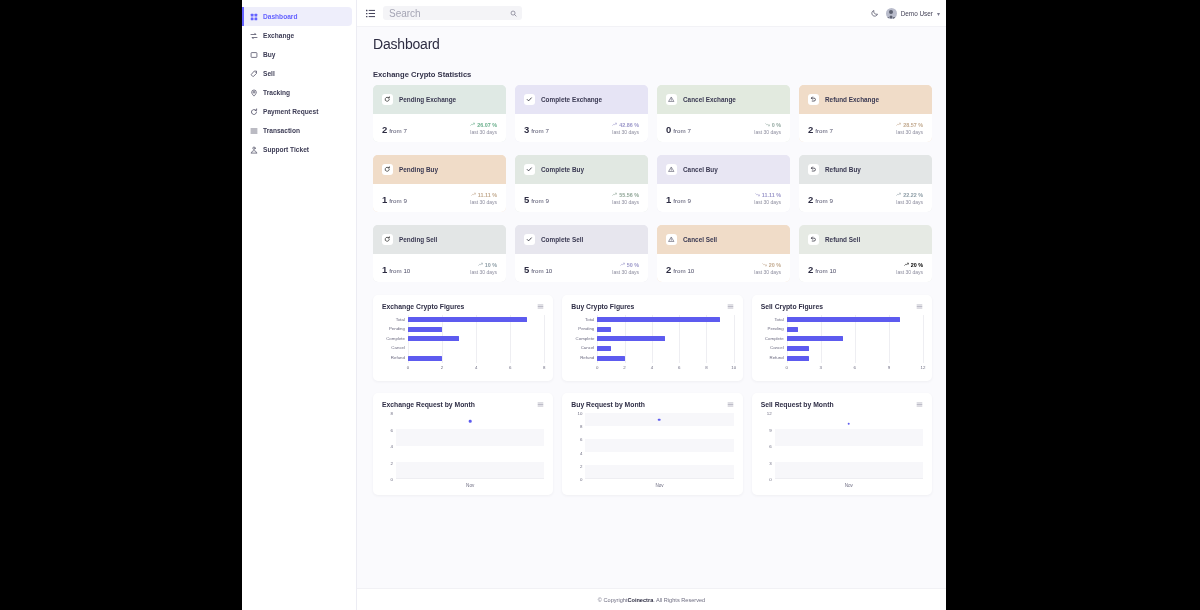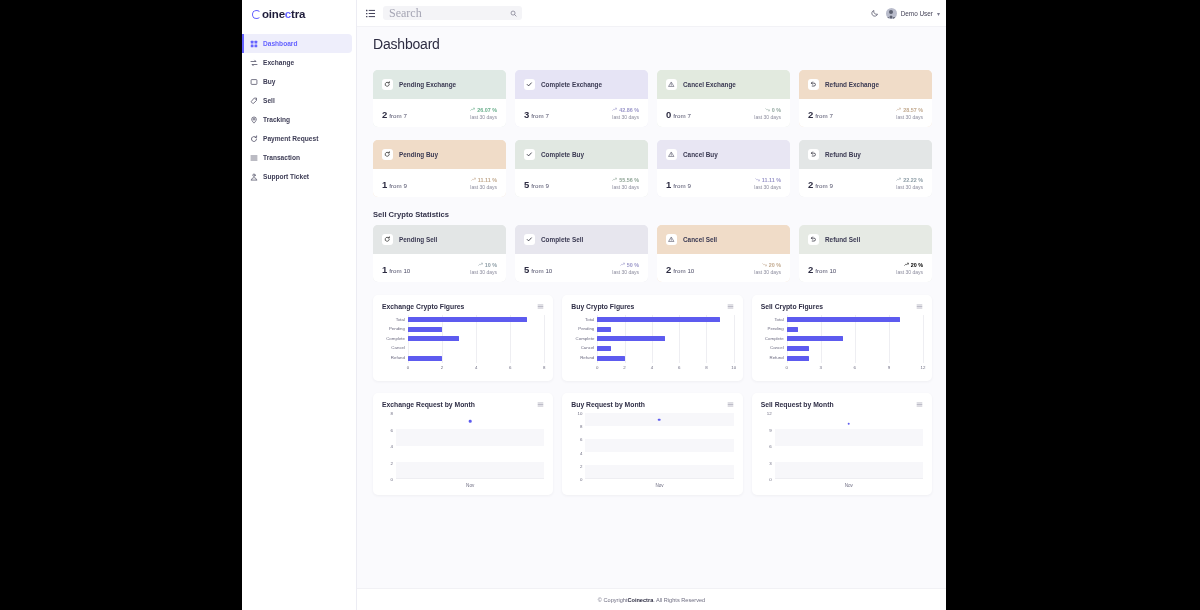--- a/index.html
+++ b/index.html
@@ -66,23 +66,23 @@
   .menu-ico svg { width: 11px; height: 11px; display: block; }
   .search-wrap {
     position: relative; margin-left: 7px;
     width: 139px; height: 14px;
     background: #f4f4f7; border-radius: 3px;
     display: flex; align-items: center;
   }
   .search-wrap input {
     border: 0; outline: 0; background: transparent;
     width: 100%; height: 100%;
-    font-size: 12px; color: #4a4a5e;
+    font-size: 10px; color: #4a4a5e;
     padding: 0 15px 0 6px;
-    font-family: Liberation Serif, serif;
+    font-family: Liberation Sans, sans-serif;
   }
   .search-wrap input::placeholder { color: #a5a5b4; }
   .search-ico {
     position: absolute; right: 5px; top: 3.5px;
     width: 7px; height: 7px; cursor: pointer;
   }
   .search-ico svg { width: 7px; height: 7px; display: block; }
   .topbar-right {
     margin-left: auto; display: flex; align-items: center; gap: 7px;
   }
@@ -257,26 +257,20 @@
     border-top: 1px solid #f1f1f5;
   }
   .footer b { color: #2d2c42; }
 </style>
 </head>
 <body>
 
 <div class="viewport">
 
   <aside class="sidebar">
-    <div class="brand">
-      <span class="c-glyph"></span>
-        <span>oine</span>
-        <span class="x-accent">c</span>
-        <span>tra</span>
-    </div>
     <nav class="nav" id="nav">
         <div class="nav-item active">
           <span class="nav-ico">
             <svg viewBox="0 0 16 16" fill="currentColor">
               <rect x="1.5" y="1.5" width="5.5" height="5.5" rx="1"></rect>
               <rect x="9" y="1.5" width="5.5" height="5.5" rx="1"></rect>
               <rect x="1.5" y="9" width="5.5" height="5.5" rx="1"></rect>
               <rect x="9" y="9" width="5.5" height="5.5" rx="1"></rect>
             </svg>
           </span>
@@ -374,20 +368,21 @@
         <span class="avatar"></span>
         <span class="user-name">Demo User</span>
         <span class="caret">▾</span>
       </div>
     </div>
   </header>
 
   <main class="main">
     <h1 class="page-title">Dashboard</h1>
     <div id="sections">
+        <div class="section-title">Exchange Crypto Statistics</div>
         <div class="card-row">
           <div class="stat-card card-green t-green">
             <div class="stat-head">
               <span class="stat-badge">
                 <svg viewBox="0 0 16 16" fill="none" stroke="currentColor" stroke-width="1.5" stroke-linecap="round">
                   <path d="M13 8a5 5 0 1 1-1.8-3.85"></path>
                   <path d="M13.2 1.9v2.9h-2.9"></path>
                 </svg>
               </span>
               <span class="stat-label">Pending Exchange</span>
@@ -586,21 +581,20 @@
                       <path d="M14 7V3.6h-3.4"></path>
                     </svg>
                   </span>
                   <span>22.22 %</span>
                 </div>
                 <div class="stat-days">last 30 days</div>
               </div>
             </div>
           </div>
         </div>
-        <div class="section-title">Sell Crypto Statistics</div>
         <div class="card-row">
           <div class="stat-card card-grey t-grey">
             <div class="stat-head">
               <span class="stat-badge">
                 <svg viewBox="0 0 16 16" fill="none" stroke="currentColor" stroke-width="1.5" stroke-linecap="round">
                   <path d="M13 8a5 5 0 1 1-1.8-3.85"></path>
                   <path d="M13.2 1.9v2.9h-2.9"></path>
                 </svg>
               </span>
               <span class="stat-label">Pending Sell</span>

